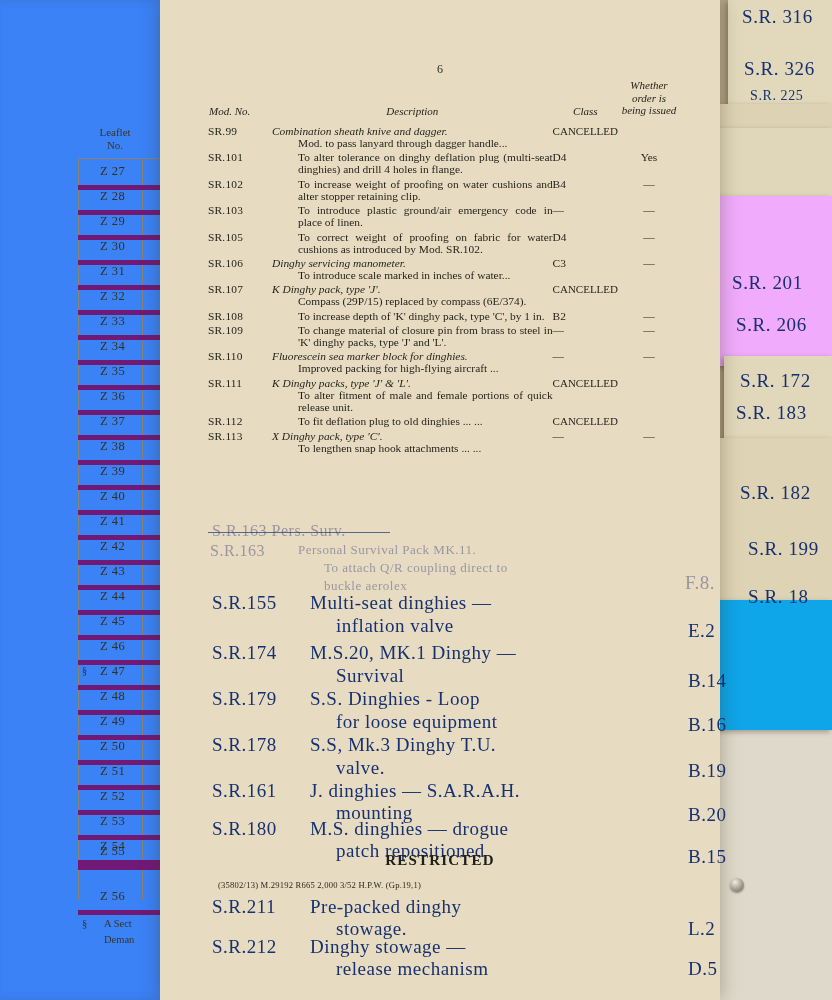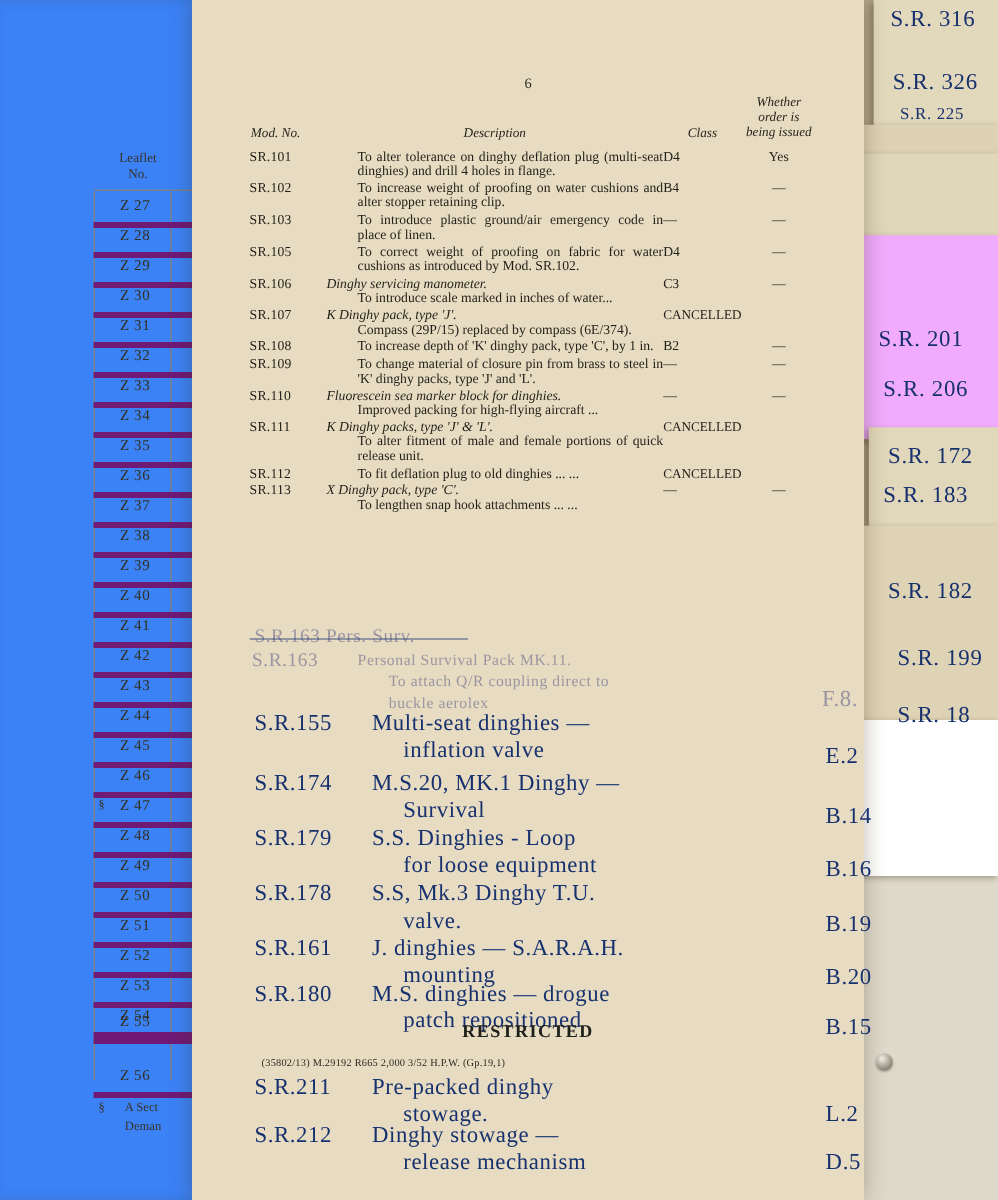--- a/index.html
+++ b/index.html
@@ -55,21 +55,21 @@
     position:absolute;background:#ded3b6;
     box-shadow:-2px 2px 5px rgba(50,35,15,.35);
     font-family:"Liberation Serif", serif;
   }
   #slip1{left:728px;top:0;width:104px;height:128px;background:#e2d8bc;}
   #slip2{left:716px;top:104px;width:116px;height:140px;background:#ddd2b4;}
   #slip3{left:700px;top:128px;width:132px;height:170px;background:#e0d6b9;}
   #slip4{left:712px;top:196px;width:120px;height:170px;background:#f0abfc;}
   #slip5{left:724px;top:356px;width:108px;height:120px;background:#e1d7ba;}
   #slip6{left:700px;top:438px;width:132px;height:190px;background:#ded3b5;}
-  #slip7{left:690px;top:600px;width:142px;height:130px;background:#ffffff;}
+  #slip7{left:690px;top:600px;width:142px;height:130px;background:#0ea5e9;}
   #slipwhite{
     left:706px;top:716px;width:126px;height:284px;background:#dfd9cb;
   }
   .slip-line{
     position:absolute;color:#17306e;font-size:17px;letter-spacing:.6px;
     font-family:"Liberation Serif", serif;
   }
   .slip-line.sm{font-size:14px;}
   .slip-line.lg{font-size:19px;}
 
@@ -336,20 +336,26 @@
         <th class="c-class">Class</th>
         <th class="c-iss">
           <span>Whether</span><br>
           <span>order is</span><br>
           <span>being issued</span>
         </th>
       </tr>
     </thead>
     <tbody id="mods-body">
         <tr>
+          <td class="mod">SR.99</td>
+          <td class="desc justify"><span class="ital">Combination sheath knive and dagger.</span><br><span class="ind">Mod. to pass lanyard through dagger handle...</span></td>
+          <td class="cls" style="white-space: nowrap; font-size: 11px;">CANCELLED</td>
+          <td class="iss"></td>
+        </tr>
+        <tr>
           <td class="mod">SR.101</td>
           <td class="desc justify">
             <span class="ind">To alter tolerance on dinghy deflation plug (multi-seat dinghies) and drill 4 holes in flange.</span>
           </td>
           <td class="cls">D4</td>
           <td class="iss">Yes</td>
         </tr>
         <tr>
           <td class="mod">SR.102</td>
           <td class="desc justify">

